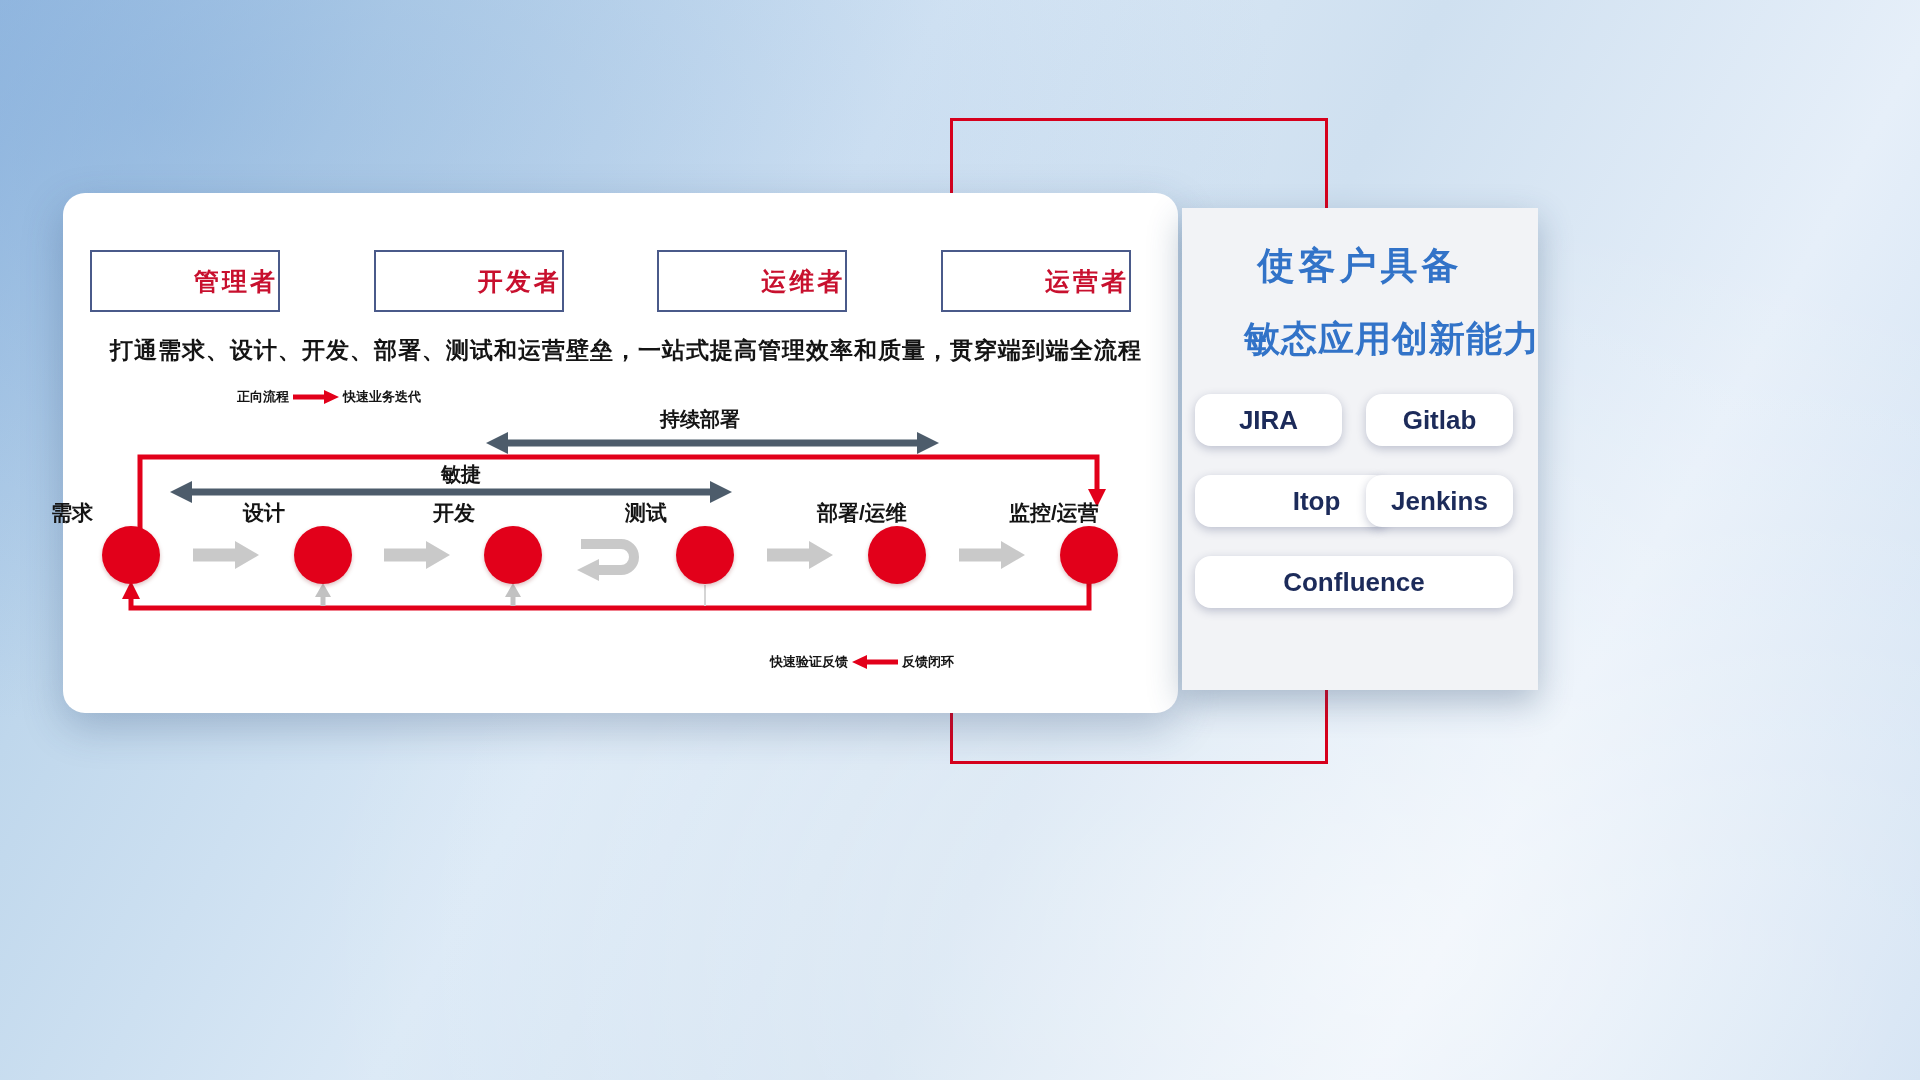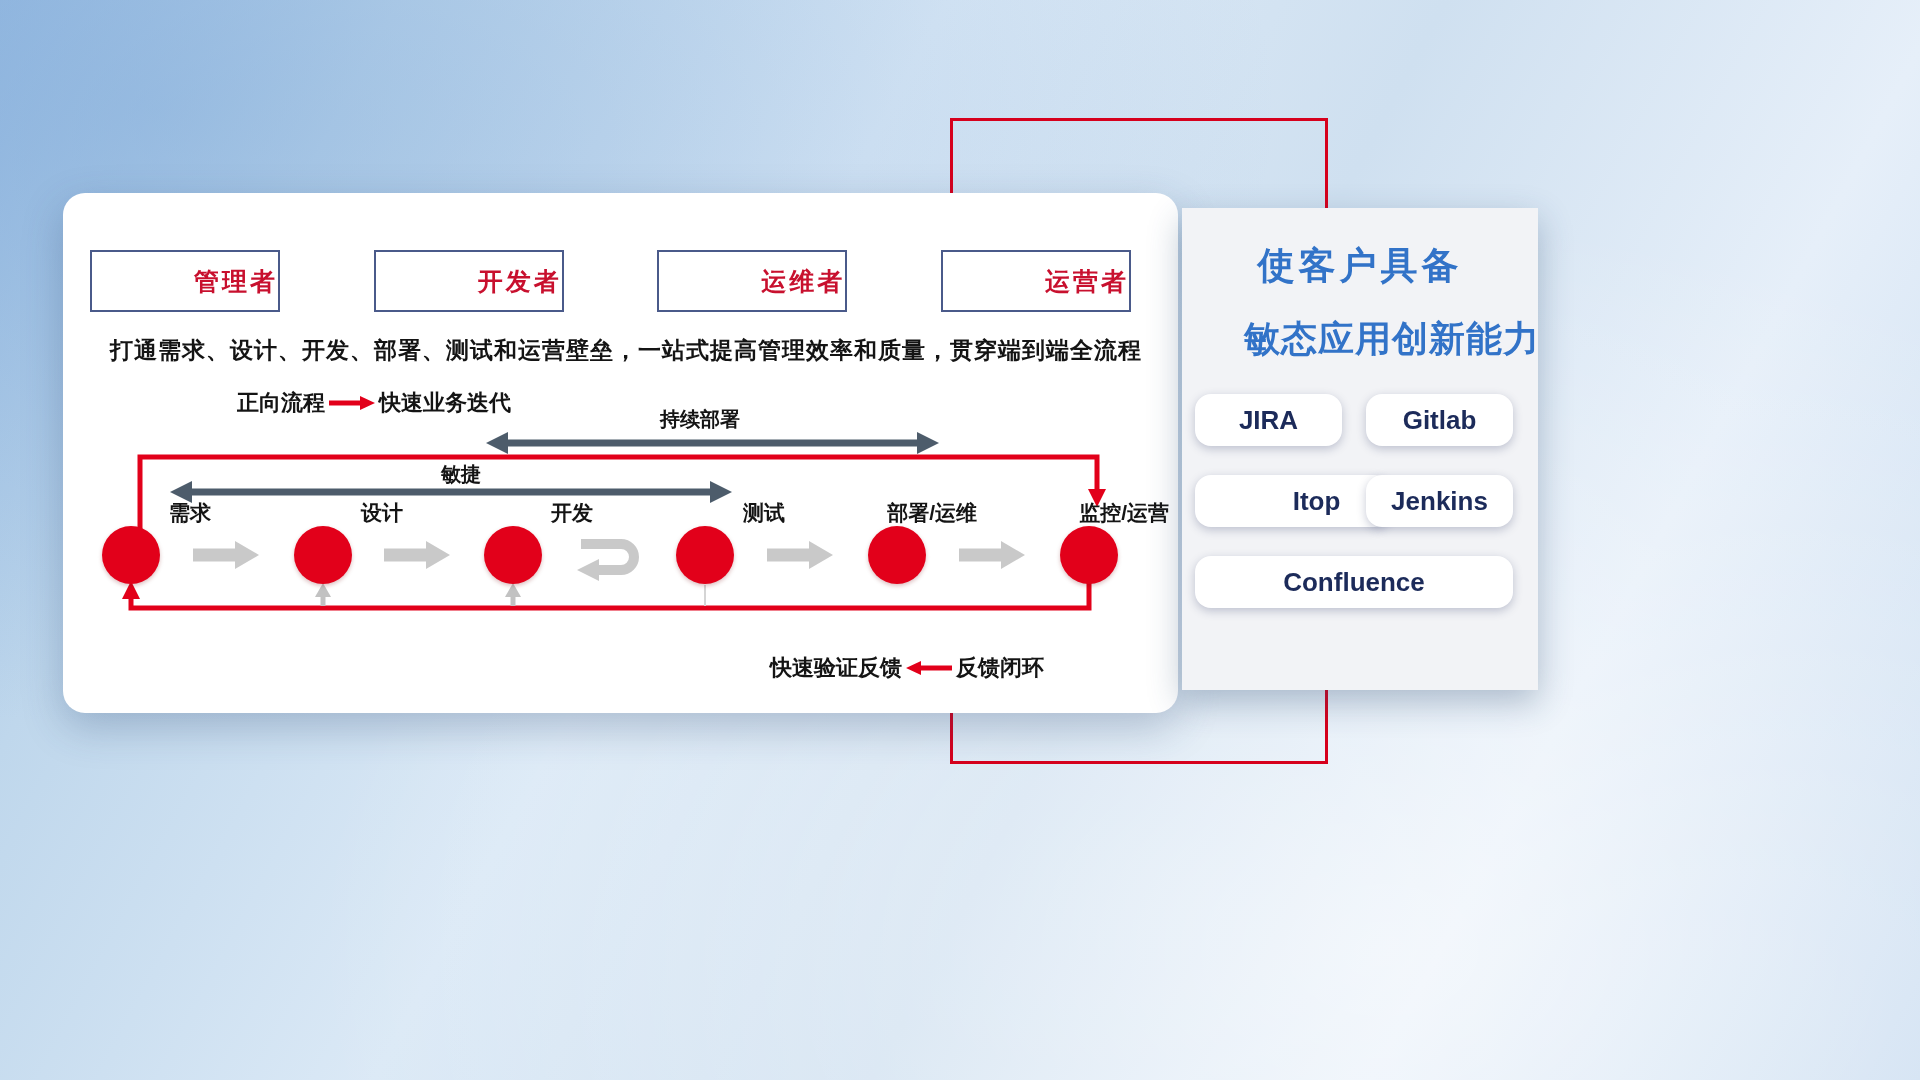--- a/index.html
+++ b/index.html
@@ -20,28 +20,28 @@
     background:#ffffff; border-radius:22px; z-index:2;
     box-shadow:0 14px 40px rgba(40,70,110,.28);
   }
   .roles { position:absolute; left:27px; top:57px; width:1041px; display:flex; justify-content:space-between; }
   .role-box {
     width:190px; height:62px; box-sizing:border-box; border:2px solid #4a5a8a; background:#fff;
     display:flex; align-items:center; justify-content:flex-end;
     font-size:25px; font-weight:bold; color:#c8102e; letter-spacing:3px;
   }
   .desc { position:absolute; left:47px; top:142px; font-size:23px; font-weight:bold; color:#141414; letter-spacing:1px; }
-  .legend { position:absolute; display:flex; align-items:center; gap:4px; font-size:22px; font-weight:bold; color:#141414; }
+  .legend { position:absolute; display:flex; align-items:center; gap:4px; font-size:13px; font-weight:bold; color:#141414; }
   .legend-forward { left:174px; top:195px; }
   .legend-feedback { left:707px; top:460px; }
   .span-label { position:absolute; font-size:20px; font-weight:bold; color:#141414; text-align:center; }
   .span-cd { left:577px; top:213px; width:120px; }
   .span-agile { left:348px; top:268px; width:100px; }
   .flow-svg { position:absolute; left:0; top:0; }
-  .node-label { position:absolute; width:160px; top:306px; text-align:right; font-size:21px; font-weight:bold; color:#141414; }
+  .node-label { position:absolute; width:160px; top:306px; text-align:left; font-size:21px; font-weight:bold; color:#141414; }
   .node-circle { position:absolute; width:58px; height:58px; top:333px; border-radius:50%; background:#e2001a; box-shadow:0 2px 4px rgba(120,0,10,.25); }
   .panel {
     position:absolute; left:1182px; top:208px; width:356px; height:482px;
     background:#f2f3f6; z-index:3; box-shadow:0 12px 32px rgba(40,70,110,.32);
   }
   .panel-title { position:absolute; width:100%; text-align:center; font-weight:bold; color:#3273c8; }
   .pt1 { top:33px; font-size:37px; letter-spacing:4px; }
   .pt2 { top:107px; font-size:36px; letter-spacing:1px;padding-left:32px; }
   .tool {
     position:absolute; height:52px; background:#ffffff; border-radius:16px;

